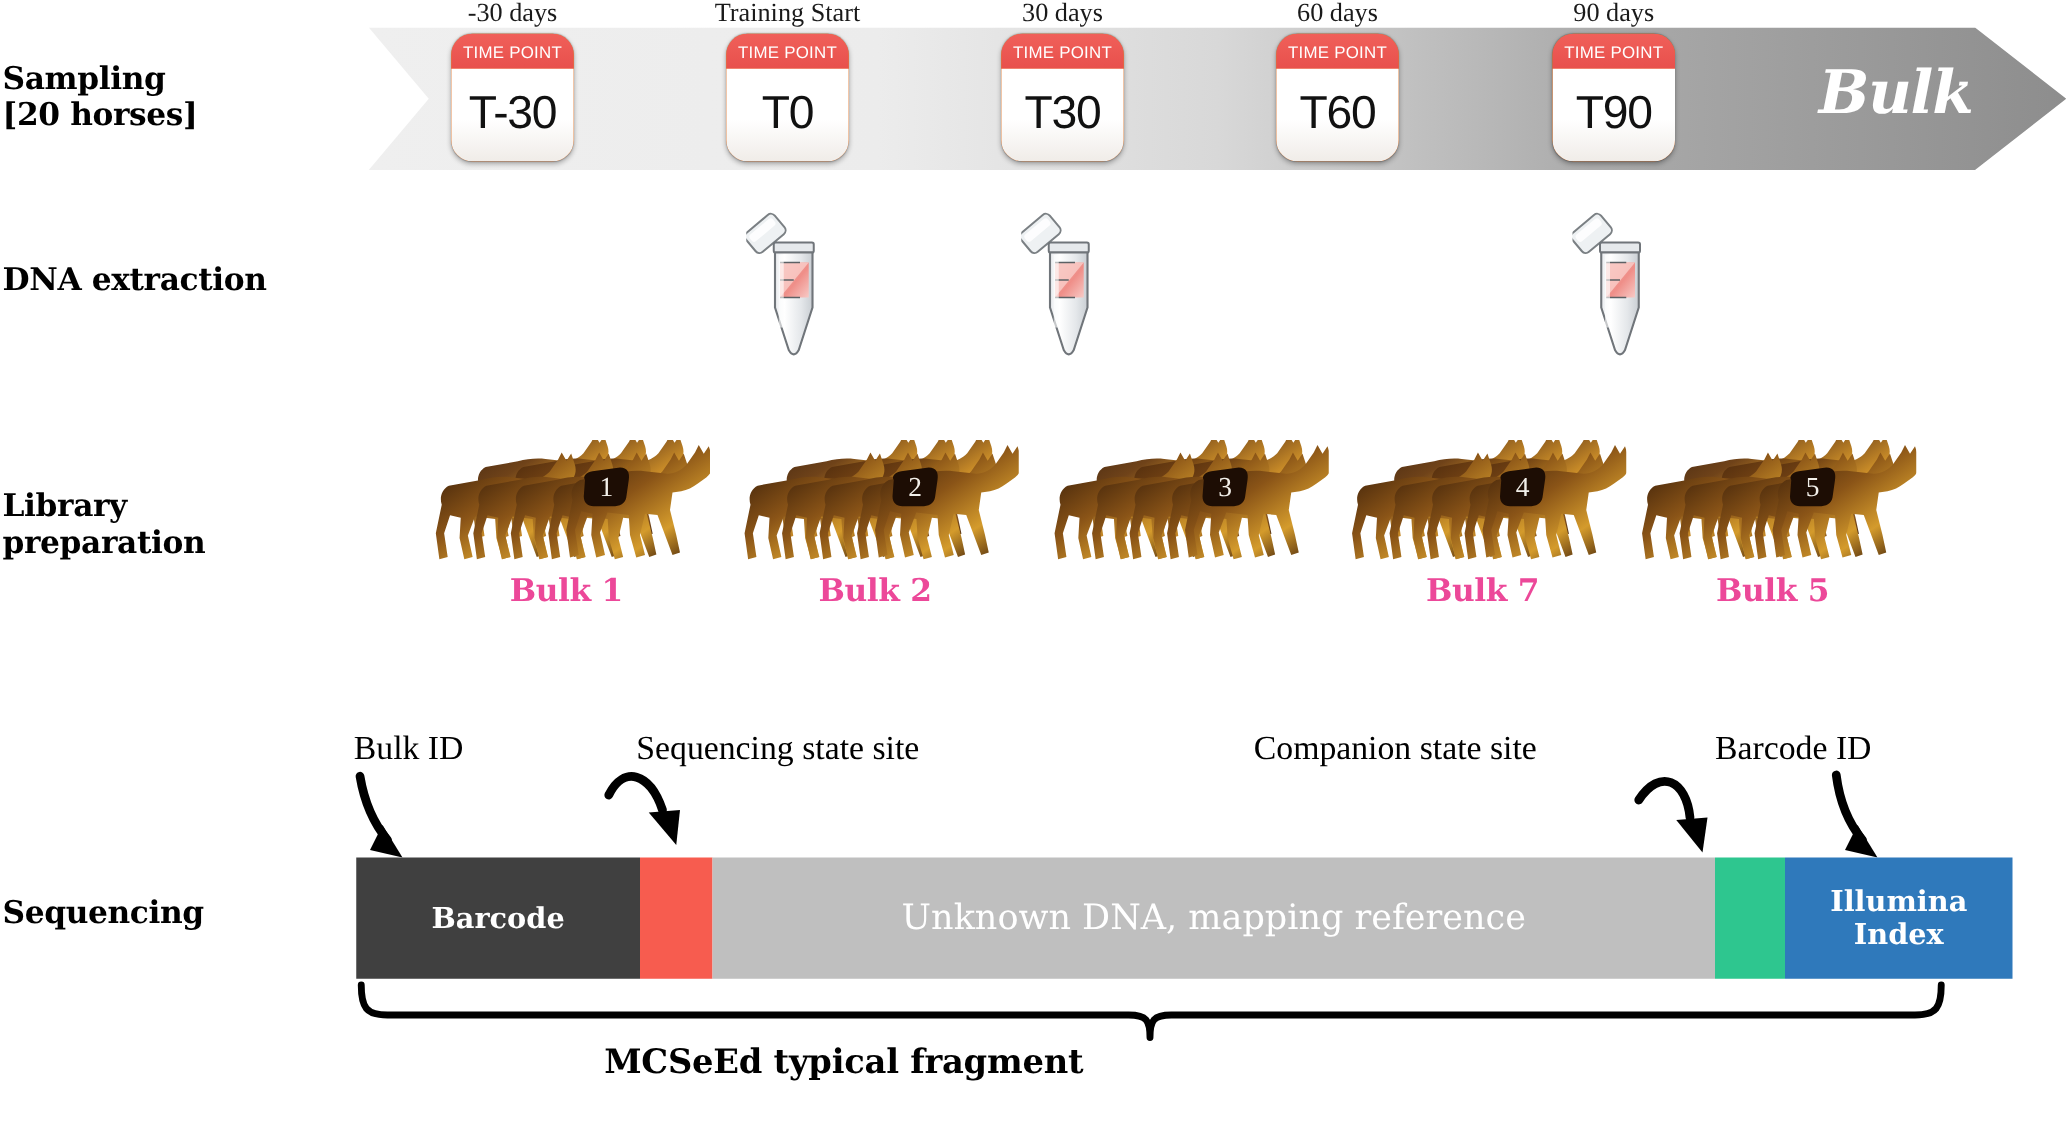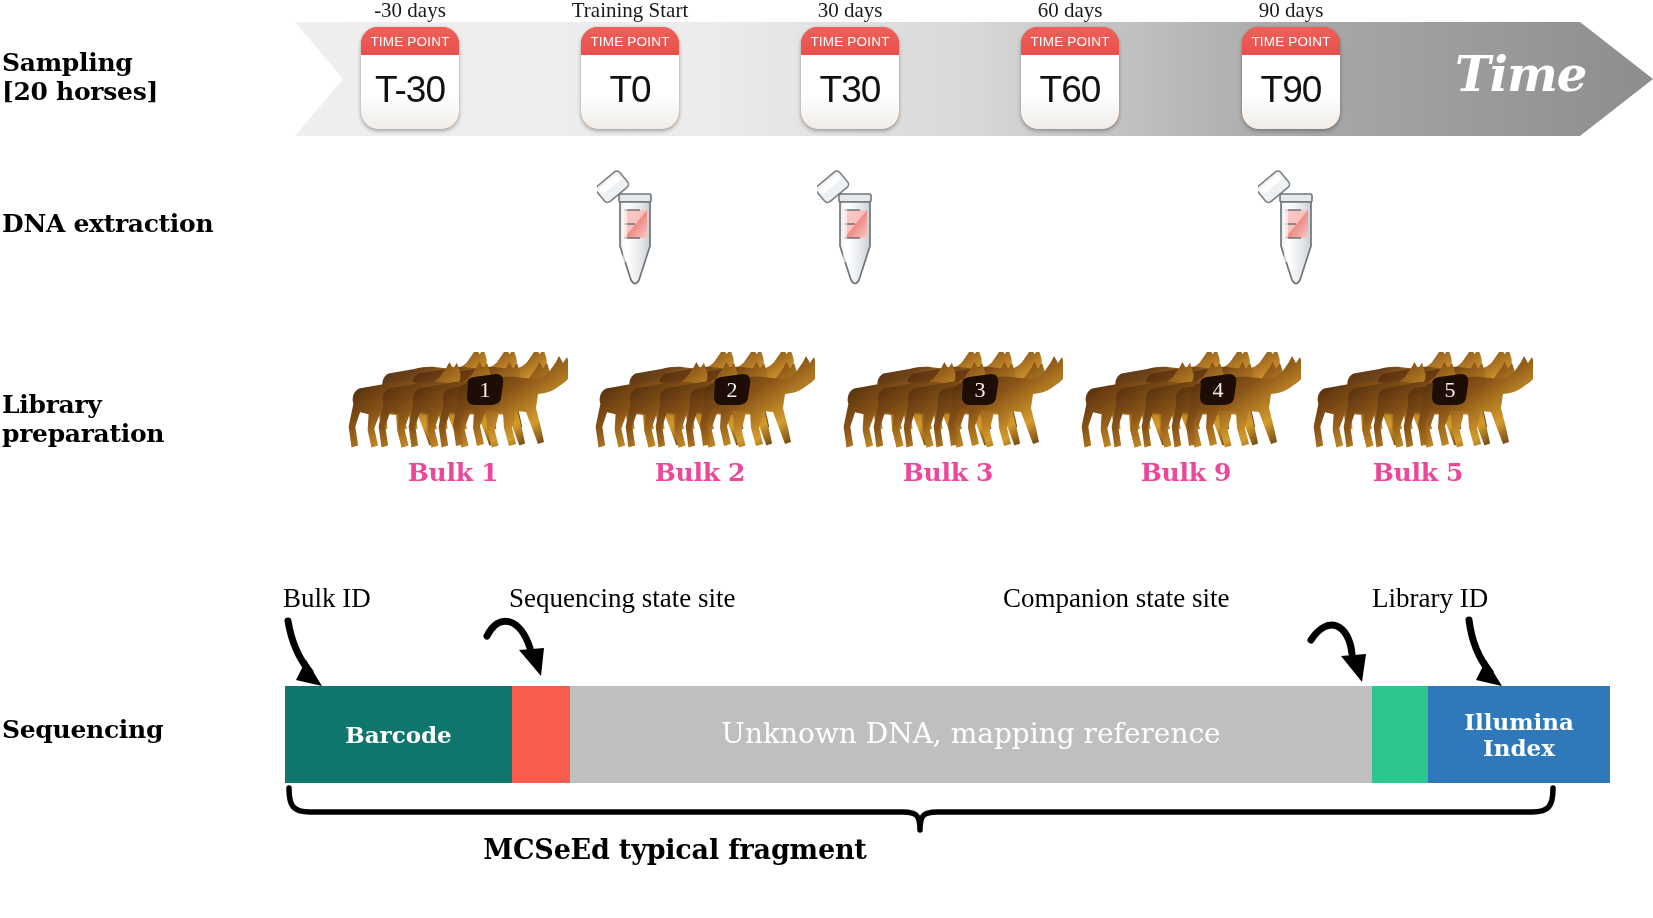--- a/index.html
+++ b/index.html
@@ -137,21 +137,21 @@
     display: flex;
     align-items: center;
     justify-content: center;
     color: #fff;
     font-family: "DejaVu Serif", serif;
     font-weight: bold;
     text-align: center;
     line-height: 1.1;
     overflow: hidden;
   }
-  .seg-barcode  { width: 227px; background: #0f766e; font-size: 23px; }
+  .seg-barcode  { width: 227px; background: #404040; font-size: 23px; }
   .seg-meth     { width: 58px;  background: #f75c4f; }
   .seg-unknown  { flex: 1;      background: #bfbfbf; font-size: 28px; font-weight: normal; }
   .seg-enzyme   { width: 56px;  background: #2ec68f; }
   .seg-illumina { width: 182px; background: #2f79bb; font-size: 23px; }
 
   
   .callout {
     position: absolute;
     font-family: "Liberation Serif", serif;
     font-size: 27px;
@@ -208,21 +208,21 @@
         <stop offset="0.30" stop-color="#ececec"></stop>
         <stop offset="0.50" stop-color="#d8d8d8"></stop>
         <stop offset="0.72" stop-color="#ababab"></stop>
         <stop offset="1" stop-color="#8d8d8d"></stop>
       </linearGradient>
     </defs>
     <path d="M0,0 H1285 L1358,57 L1285,114 H0 L48,57 Z" fill="url(#bandGrad)"></path>
   </svg>
 </div>
 
-<div class="time-word">Time</div>
+<div class="time-word">Bulk</div>
 
 <div id="timepoints">
     <div class="tp-card" style="left: 410px;">
       <div class="tp-head">TIME POINT</div>
       <div class="tp-body">T-30</div>
     </div>
     <div class="tp-card" style="left: 630px;">
       <div class="tp-head">TIME POINT</div>
       <div class="tp-body">T0</div>
     </div>
@@ -505,21 +505,20 @@
           <g transform="translate(94,8) scale(0.95)">
             <path d="M12,46 C10,40 12,33 18,30 L46,25 C54,23 62,22 70,23 L88,25 C94,25 99,22 103,18 L110,8 L113,2 L117,9 L121,3 L124,12 C126,18 124,24 119,28 L112,33 C108,36 104,38 99,39 L92,40 L90,54 L95,74 L98,88 L92,90 L86,74 L80,58 L70,57 L66,74 L70,90 L63,92 L58,74 L57,58 L40,56 L34,72 L38,90 L31,92 L27,74 L28,57 L19,55 L14,70 L17,90 L10,92 L7,70 Z" fill="url(#hg2b)"></path>
           </g>
           <g transform="translate(108,2)">
             <path d="M12,46 C10,40 12,33 18,30 L46,25 C54,23 62,22 70,23 L88,25 C94,25 99,22 103,18 L110,8 L113,2 L117,9 L121,3 L124,12 C126,18 124,24 119,28 L112,33 C108,36 104,38 99,39 L92,40 L90,54 L95,74 L98,88 L92,90 L86,74 L80,58 L70,57 L66,74 L70,90 L63,92 L58,74 L57,58 L40,56 L34,72 L38,90 L31,92 L27,74 L28,57 L19,55 L14,70 L17,90 L10,92 L7,70 Z" fill="url(#hg2b)"></path>
             <path d="M22,30 C20,27 23,24 28,23 L50,20 C56,20 58,24 57,30 L55,44 C54,49 50,51 44,51 L29,51 C24,51 21,48 21,43 Z" fill="#1d0d04"></path>
             <text x="39" y="43" text-anchor="middle" fill="#f2efe9" font-family="Liberation Serif, serif" font-size="22">3</text>
           </g>
         </svg>
       </div>
-      <div class="bulk-name">Bulk 3</div>
     </div>
     <div class="bulk" style="left: 1186px;">
       <div class="herd">
         <svg width="230" height="100" viewBox="0 0 230 100">
           <defs>
             <linearGradient id="hg3" x1="0" y1="0" x2="0.85" y2="1">
               <stop offset="0" stop-color="#3a1e09"></stop>
               <stop offset="0.35" stop-color="#6b3d12"></stop>
               <stop offset="0.62" stop-color="#c98a22"></stop>
               <stop offset="0.85" stop-color="#7a4713"></stop>
@@ -553,21 +552,21 @@
           <g transform="translate(94,8) scale(0.95)">
             <path d="M12,46 C10,40 12,33 18,30 L46,25 C54,23 62,22 70,23 L88,25 C94,25 99,22 103,18 L110,8 L113,2 L117,9 L121,3 L124,12 C126,18 124,24 119,28 L112,33 C108,36 104,38 99,39 L92,40 L90,54 L95,74 L98,88 L92,90 L86,74 L80,58 L70,57 L66,74 L70,90 L63,92 L58,74 L57,58 L40,56 L34,72 L38,90 L31,92 L27,74 L28,57 L19,55 L14,70 L17,90 L10,92 L7,70 Z" fill="url(#hg3b)"></path>
           </g>
           <g transform="translate(108,2)">
             <path d="M12,46 C10,40 12,33 18,30 L46,25 C54,23 62,22 70,23 L88,25 C94,25 99,22 103,18 L110,8 L113,2 L117,9 L121,3 L124,12 C126,18 124,24 119,28 L112,33 C108,36 104,38 99,39 L92,40 L90,54 L95,74 L98,88 L92,90 L86,74 L80,58 L70,57 L66,74 L70,90 L63,92 L58,74 L57,58 L40,56 L34,72 L38,90 L31,92 L27,74 L28,57 L19,55 L14,70 L17,90 L10,92 L7,70 Z" fill="url(#hg3b)"></path>
             <path d="M22,30 C20,27 23,24 28,23 L50,20 C56,20 58,24 57,30 L55,44 C54,49 50,51 44,51 L29,51 C24,51 21,48 21,43 Z" fill="#1d0d04"></path>
             <text x="39" y="43" text-anchor="middle" fill="#f2efe9" font-family="Liberation Serif, serif" font-size="22">4</text>
           </g>
         </svg>
       </div>
-      <div class="bulk-name">Bulk 9</div>
+      <div class="bulk-name">Bulk 7</div>
     </div>
     <div class="bulk" style="left: 1418px;">
       <div class="herd">
         <svg width="230" height="100" viewBox="0 0 230 100">
           <defs>
             <linearGradient id="hg4" x1="0" y1="0" x2="0.85" y2="1">
               <stop offset="0" stop-color="#3a1e09"></stop>
               <stop offset="0.35" stop-color="#6b3d12"></stop>
               <stop offset="0.62" stop-color="#c98a22"></stop>
               <stop offset="0.85" stop-color="#7a4713"></stop>
@@ -608,21 +607,21 @@
           </g>
         </svg>
       </div>
       <div class="bulk-name">Bulk 5</div>
     </div>
   </div>
 
 <div class="callout" id="co-bulkid">Bulk ID</div>
 <div class="callout" id="co-meth">Sequencing state site</div>
 <div class="callout" id="co-enzyme">Companion state site</div>
-<div class="callout" id="co-library">Library ID</div>
+<div class="callout" id="co-library">Barcode ID</div>
 
 <svg id="arrows" viewBox="0 0 1653 918">
 
   <path d="M288,621 C292,645 300,660 310,672" stroke="#000" stroke-width="7" fill="none" stroke-linecap="round"></path>
   <polygon points="306,660 322,686 296,680"></polygon>
 
   <path d="M487,636 C499,612 520,618 530,648" stroke="#000" stroke-width="7" fill="none" stroke-linecap="round"></path>
   <polygon points="519,650 541,676 544,648"></polygon>
 
   <path d="M1311,640 C1328,614 1349,624 1352,654" stroke="#000" stroke-width="7" fill="none" stroke-linecap="round"></path>

